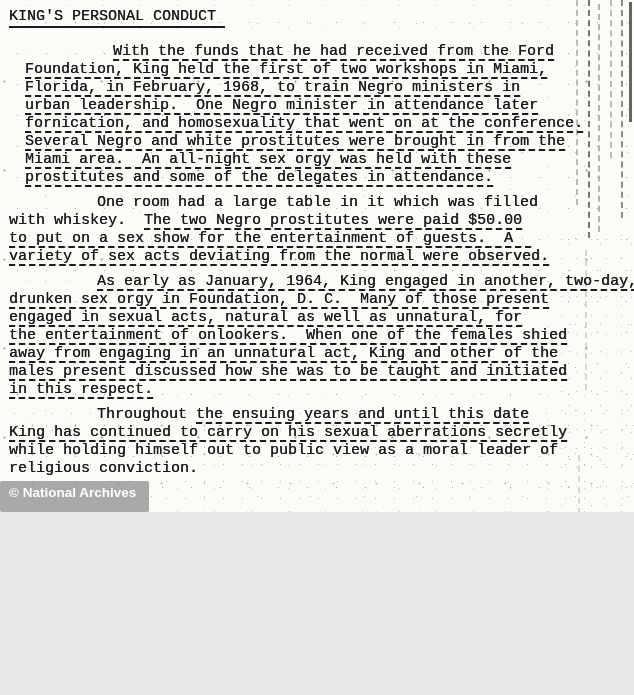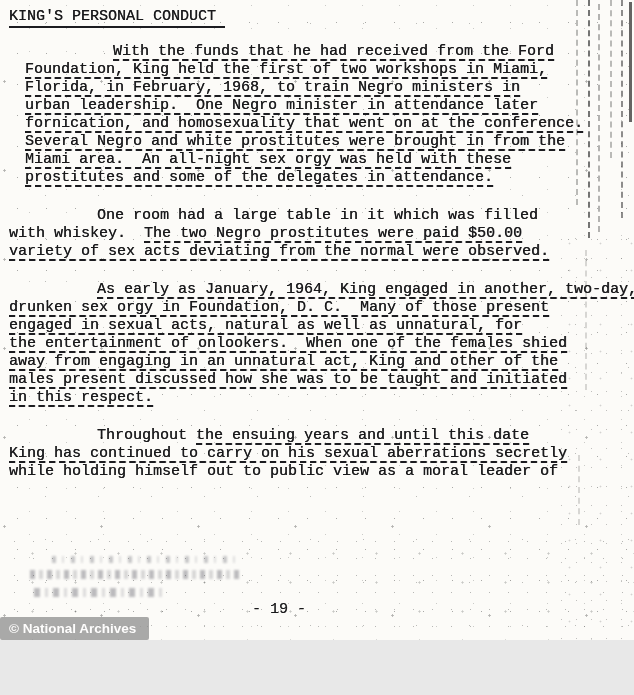--- a/index.html
+++ b/index.html
@@ -6,41 +6,41 @@
     --paper:#fcfbf8;
     --ink:#19191b;
     --uline:#1c1c20;
     --stamp:#232326;
     --wm-bg:#8a8a8a;
     --wm-text:#ffffff;
   }
   html,body{margin:0;padding:0;background:#e8e8e8;}
   .page{
     position:relative;
-    width:634px;height:640px;
+    width:634px;height:512px;
     background:var(--paper);
     overflow:hidden;
     font-family:"Liberation Mono","DejaVu Sans Mono",monospace;
     color:var(--ink);
   }
   
   .doc{
     position:absolute;left:9px;top:8px;right:20px;
     text-shadow:0.3px 0 0 rgba(25,25,27,.65), 0 0 .6px rgba(25,25,27,.5);
   }
   .line{
     white-space:pre;
     font-size:15px;
     line-height:18px;
     height:18px;
   }
   .block.heading .line{line-height:18px;height:18px;}
   .block{margin-top:16px;}
   .doc .block:first-child{margin-top:0;}
-  .block.para{margin-top:20px;}
+  .block.para{margin-top:7px;}
   .heading + .para{margin-top:17px;margin-left:16px;}
   .para .line:first-child{padding-left:88px;}
   .u-dash{
     text-decoration:underline;
     text-decoration-style:dashed;
     text-decoration-color:var(--uline);
     text-decoration-thickness:1.9px;
     text-underline-offset:3.5px;
   }
   .u-solid{
@@ -58,21 +58,21 @@
     position:absolute;right:7px;top:660px;
     font-family:"Liberation Sans","DejaVu Sans",sans-serif;
     font-weight:bold;font-size:16px;letter-spacing:3px;
     color:var(--stamp);
     transform:scaleY(1.02);
     text-shadow:0 0 .8px rgba(35,35,38,.9), 1px 0 0 rgba(35,35,38,.25);
     opacity:.88;
   }
   .watermark{
     position:absolute;left:0;bottom:0;
-    height:23px;line-height:23px;padding:0 13px 0 9px;
+    height:23px;line-height:23px;padding:0 13px 8px 9px;
     background:var(--wm-bg);opacity:.72;
     color:var(--wm-text);
     font-family:"Liberation Sans","DejaVu Sans",sans-serif;
     font-size:13.5px;font-weight:bold;
     border-radius:2px;
     z-index:6;
   }
   
   .noise{
     position:absolute;inset:0;z-index:4;pointer-events:none;
@@ -120,35 +120,37 @@
         <div class="line"><span class="u-dash">Florida, in February, 1968, to train Negro ministers in</span></div>
         <div class="line"><span class="u-dash">urban leadership.  One Negro minister in attendance later</span></div>
         <div class="line"><span class="u-dash">fornication, and homosexuality that went on at the conference.</span></div>
         <div class="line"><span class="u-dash">Several Negro and white prostitutes were brought in from the</span></div>
         <div class="line"><span class="u-dash">Miami area.  An all-night sex orgy was held with these</span></div>
         <div class="line"><span class="u-dash">prostitutes and some of the delegates in attendance.</span></div>
       </div>
       <div class="block para">
         <div class="line"><span>One room had a large table in it which was filled</span></div>
         <div class="line"><span>with whiskey.  </span><span class="u-dash">The two Negro prostitutes were paid $50.00</span></div>
+        <div class="line"><span class="u-dash">to put on a sex show for the entertainment of guests.  A  </span></div>
         <div class="line"><span class="u-dash">variety of sex acts deviating from the normal were observed.</span></div>
       </div>
       <div class="block para">
         <div class="line"><span class="u-dash">As early as January, 1964, King engaged in another, two-day,</span></div>
         <div class="line"><span class="u-dash">drunken sex orgy in Foundation, D. C.  Many of those present</span></div>
         <div class="line"><span class="u-dash">engaged in sexual acts, natural as well as unnatural, for</span></div>
         <div class="line"><span class="u-dash">the entertainment of onlookers.  When one of the females shied</span></div>
         <div class="line"><span class="u-dash">away from engaging in an unnatural act, King and other of the</span></div>
         <div class="line"><span class="u-dash">males present discussed how she was to be taught and initiated</span></div>
         <div class="line"><span class="u-dash">in this respect.</span></div>
       </div>
       <div class="block para">
         <div class="line"><span>Throughout </span><span class="u-dash">the ensuing years and until this date</span></div>
         <div class="line"><span class="u-dash">King has continued to carry on his sexual aberrations secretly</span></div>
         <div class="line"><span>while holding himself out to public view as a moral leader of</span></div>
+        <div class="line"><span>religious conviction.</span></div>
       </div>
     </div>
 
   <div class="smudge" style="left:52px;top:556px;width:190px;height:7px;opacity:.45;
               background:repeating-linear-gradient(90deg, rgba(40,40,55,.55) 0 4px, transparent 4px 10px, rgba(40,40,55,.3) 10px 12px, transparent 12px 19px);"></div>
   <div class="smudge" style="left:30px;top:570px;width:210px;height:9px;opacity:.5;
               background:repeating-linear-gradient(90deg, rgba(40,40,55,.6) 0 5px, transparent 5px 9px, rgba(40,40,55,.35) 9px 13px, transparent 13px 17px);"></div>
   <div class="smudge" style="left:34px;top:588px;width:128px;height:9px;opacity:.5;
               background:repeating-linear-gradient(90deg, rgba(40,40,55,.6) 0 6px, transparent 6px 11px, rgba(40,40,55,.3) 11px 14px, transparent 14px 19px);"></div>
 

